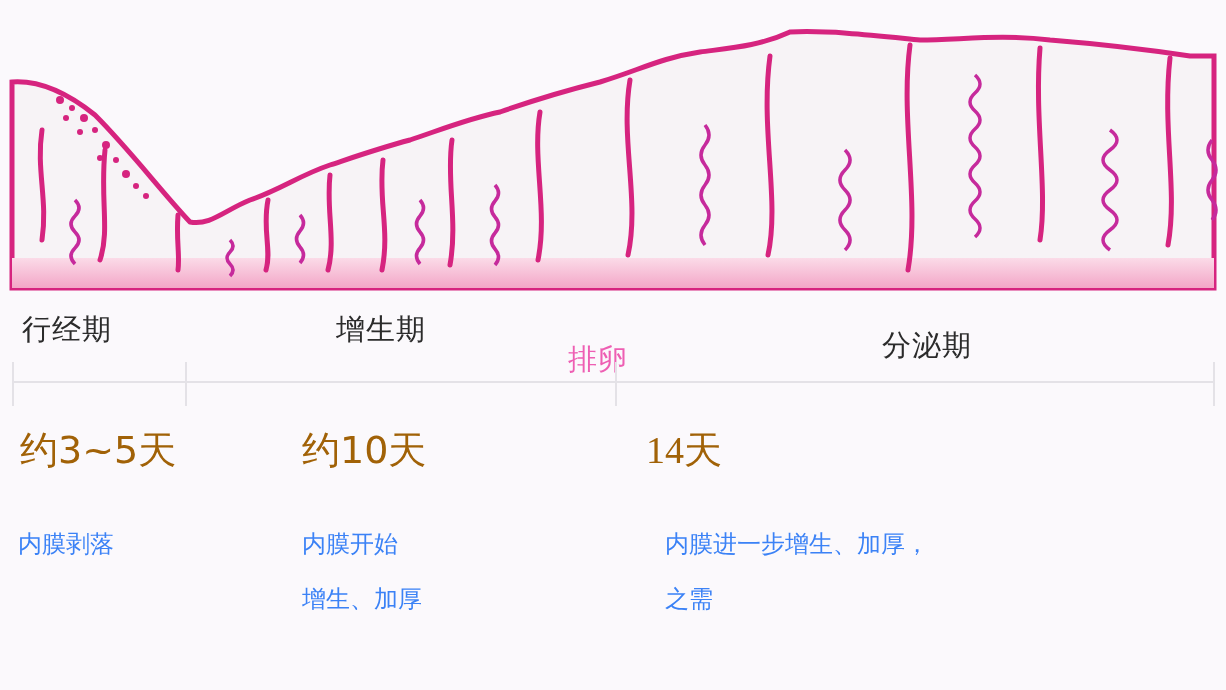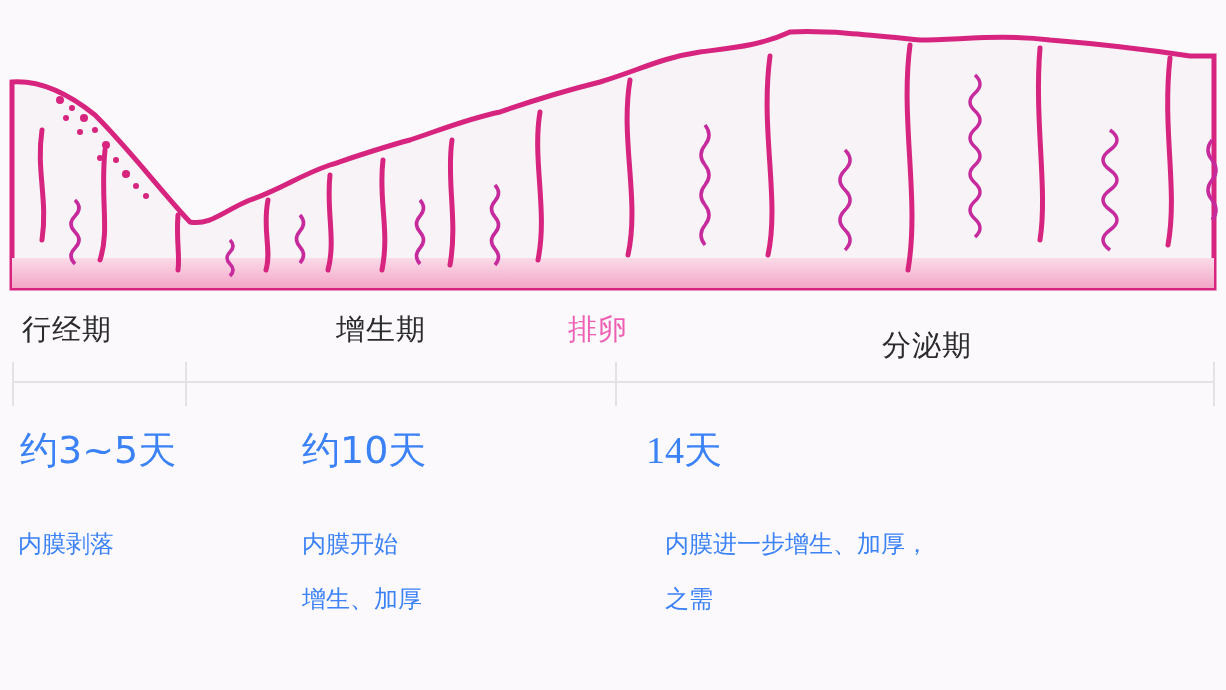--- a/index.html
+++ b/index.html
@@ -1,23 +1,23 @@
 <!DOCTYPE html>
 <html><head>
 <meta charset="utf-8">
 <style>
   html, body { margin:0; padding:0; }
   body { width:1226px; height:690px; background:#fbf9fc; position:relative; overflow:hidden;
          font-family:"DejaVu Sans","Liberation Sans",sans-serif; }
   .illus { position:absolute; left:0; top:0; width:1226px; height:300px; }
   .phase { position:absolute; top:310px; font-size:29px; color:#2b2b2b; letter-spacing:1px; }
-  .phase.pink { color:#ee5fb3; }
+  .phase.pink { color:#ee5fb3;margin-top:30px; }
   .hline { position:absolute; left:13px; top:381px; width:1201px; height:2px; background:#e4e2e7; }
   .tick { position:absolute; top:362px; width:2px; height:44px; background:#e4e2e7; }
-  .dur { position:absolute; top:425px; font-size:38px; color:#3b82f6; }
+  .dur { position:absolute; top:425px; font-size:38px; color:#a16207; }
   .desc { position:absolute; top:517px; font-size:24px; color:#3b82f6; line-height:55px; }
 </style>
 </head>
 <body>
 
 <svg class="illus" viewBox="0 0 1226 300" preserveAspectRatio="none">
   <defs>
     <linearGradient id="base" x1="0" y1="0" x2="0" y2="1">
       <stop offset="0" stop-color="#fbdbe8"></stop>
       <stop offset="1" stop-color="#f3a6c7"></stop>

